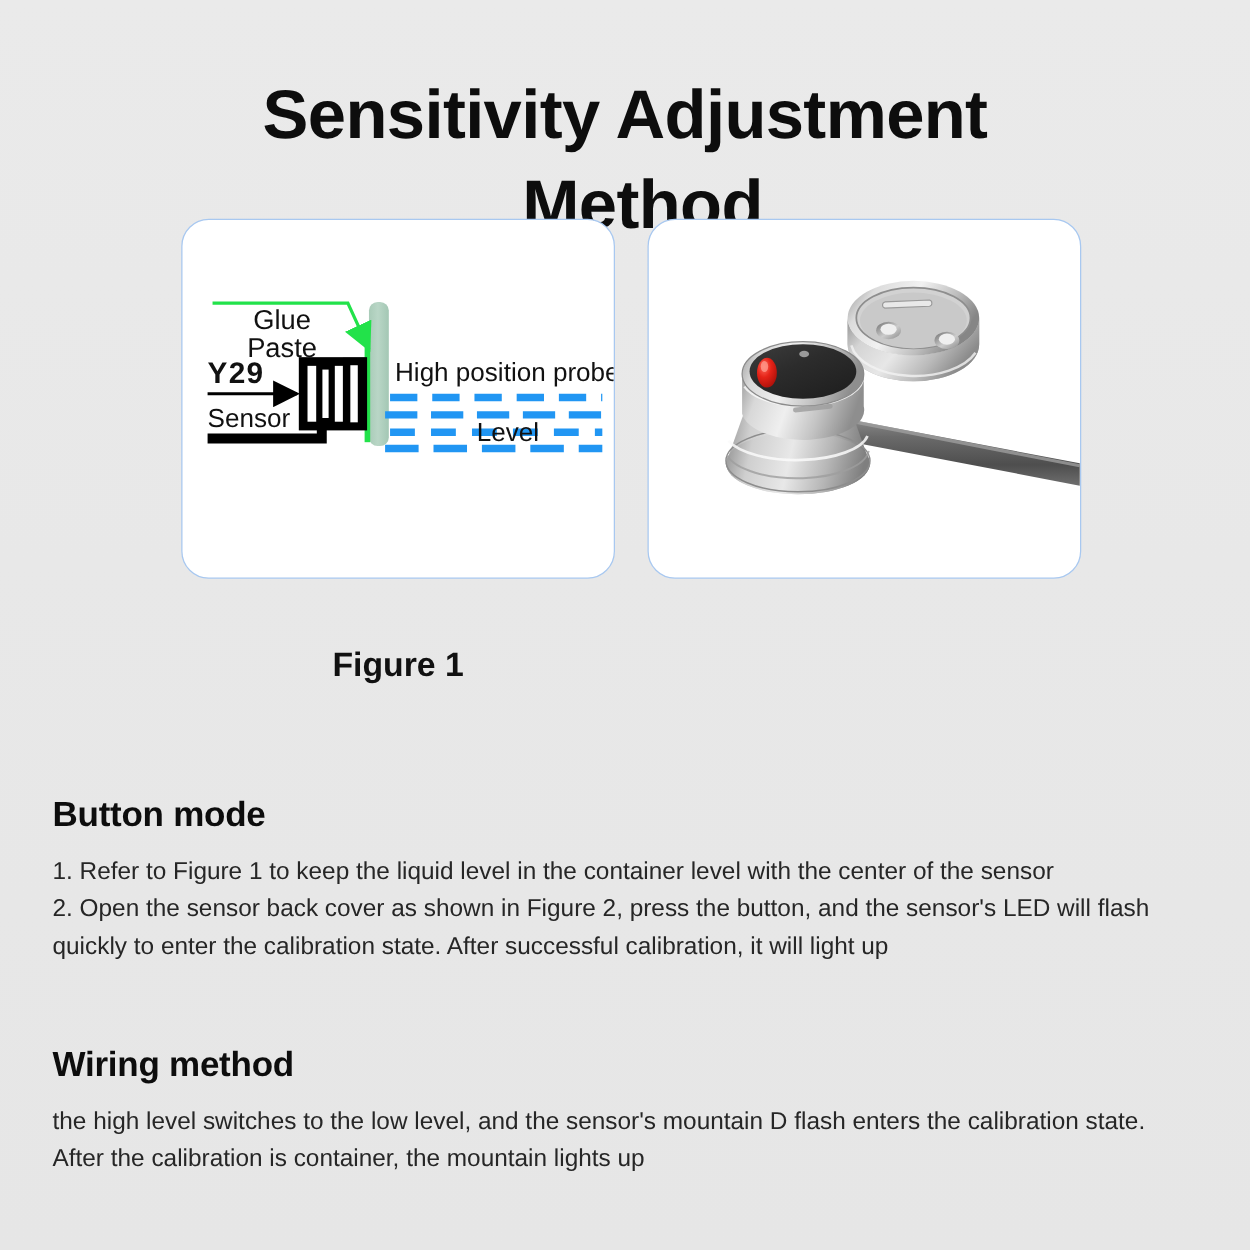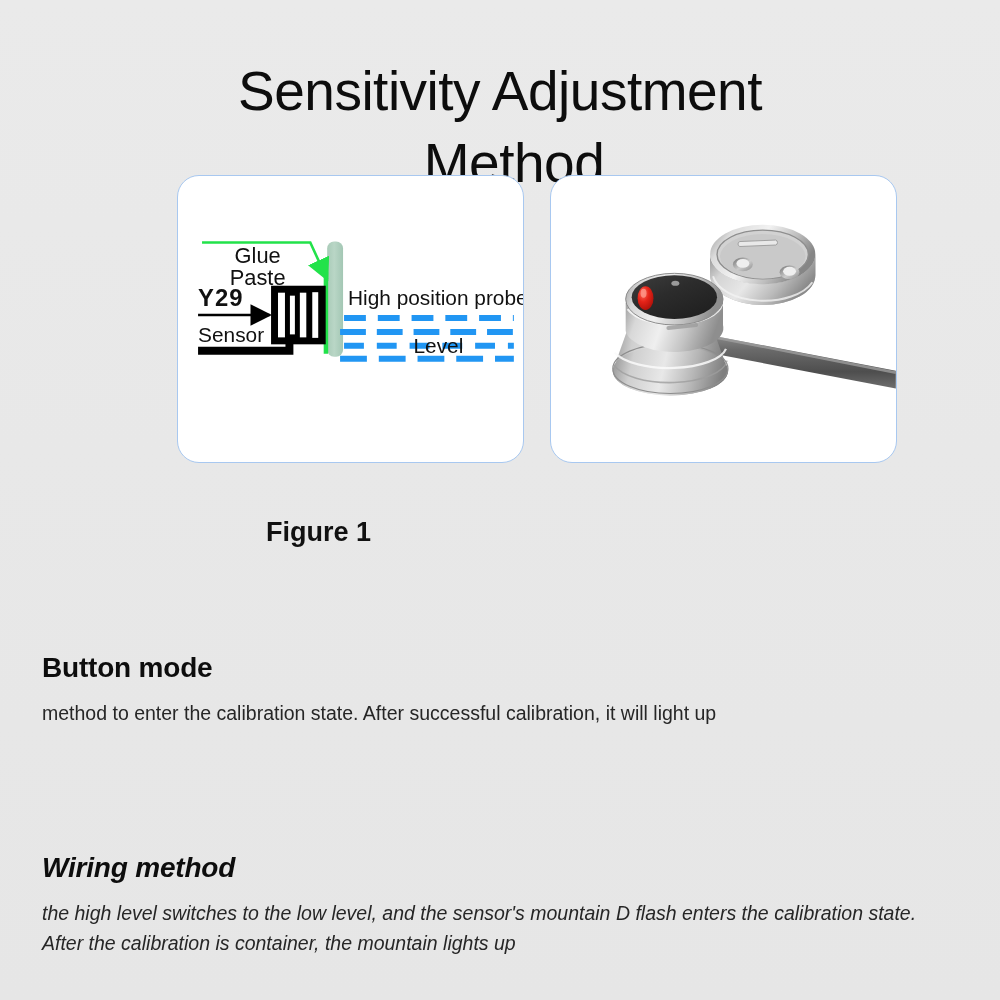--- a/index.html
+++ b/index.html
@@ -24,35 +24,34 @@
 
   
   .title {
     position: absolute;
     top: 18px;
     left: 0;
     width: 1000px;
     text-align: center;
     font-size: 55px;
     line-height: 1.32;
-    font-weight: normal;
+    font-weight: bold;
     letter-spacing: -0.5px;
     color: #0d0d0d;
     font-family: "Liberation Sans", sans-serif;
   }
   .title .line2 { display: block; padding-left: 28px; }
 
   
   .figures {
     position: absolute;
     top: 175px;
     left: 145px;
     width: 632px;
     height: 290px;
-    margin-left: 32px;
   }
   .fig-card {
     position: absolute;
     top: 0;
     width: 347px;
     height: 288px;
     background: #ffffff;
     border: 1.6px solid #a8c8f0;
     border-radius: 22px;
     box-sizing: border-box;
@@ -81,27 +80,27 @@
   .caption.left { left: 0; }
   .caption.right { left: 373px; }
 
   
   .section {
     position: absolute;
     left: 42px;
     width: 920px;
   }
   .section.btnmode { top: 636px; }
-  .section.wiring { top: 836px; font-style: italic; }
+  .section.wiring { top: 836px; }
 
   .sec-heading {
     font-size: 28px;
     font-weight: bold;
     color: #0d0d0d;
-    margin: 16px 0 14px 0;
+    margin: 0 0 14px 0;
     letter-spacing: -0.2px;
   }
   .sec-line {
     font-size: 19.5px;
     line-height: 30px;
     color: #262626;
     white-space: nowrap;
   }
 
   
@@ -272,21 +271,23 @@
       </svg>
     </div>
   </div>
 
   <div class="captions">
     <div class="caption left">Figure 1</div>
   </div>
 
   <div class="section btnmode">
     <div class="sec-heading">Button mode</div>
-    <div class="sec-line">method to enter the calibration state. After successful calibration, it will light up</div>
+    <div class="sec-line">1. Refer to Figure 1 to keep the liquid level in the container level with the center of the sensor</div>
+    <div class="sec-line">2. Open the sensor back cover as shown in Figure 2, press the button, and the sensor's LED will flash</div>
+    <div class="sec-line">quickly to enter the calibration state. After successful calibration, it will light up</div>
   </div>
 
   <div class="section wiring">
     <div class="sec-heading">Wiring method</div>
     <div class="sec-line">the high level switches to the low level, and the sensor's mountain D flash enters the calibration state.</div>
     <div class="sec-line">After the calibration is container, the mountain lights up</div>
   </div>
 
 </div>
 

